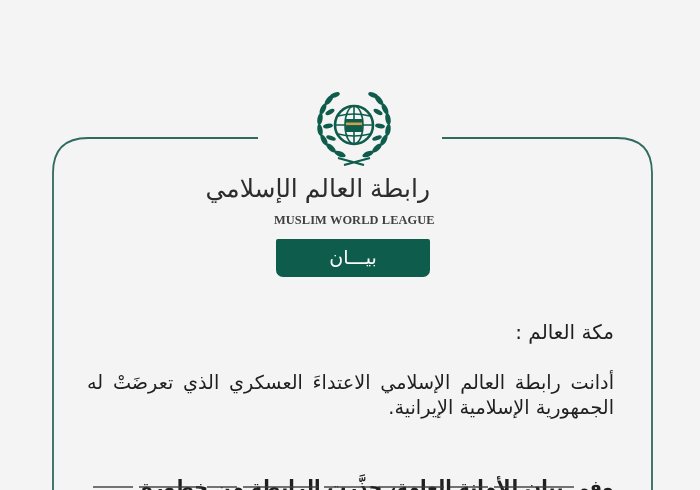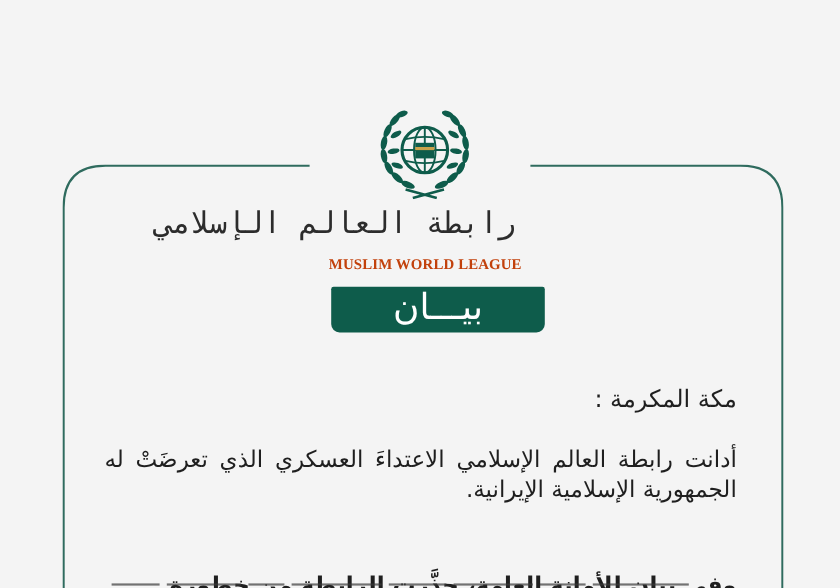--- a/index.html
+++ b/index.html
@@ -36,53 +36,53 @@
     top: 2px;
     width: 76px;
     height: 80px;
   }
   .ar-name {
     position: absolute;
     left: 8px;
     top: 86px;
     width: 152px;
     height: 36px;
-    font-family: Liberation Mono, monospace;
+    font-family: Liberation Sans, sans-serif;
     font-size: 25px;
     line-height: 36px;
     color: #2c2c2c;
     text-align: center;
     direction: rtl;
     white-space: nowrap;
     letter-spacing: -1px;
   }
   .en-name {
     position: absolute;
     left: 4px;
     top: 128px;
     width: 160px;
     font-family: "Liberation Serif", serif;
     font-weight: bold;
     font-size: 12.4px;
     line-height: 16px;
-    color: #c2410c;
+    color: #404040;
     text-align: center;
     white-space: nowrap;
     letter-spacing: 0.1px;
   }
   .badge {
     position: absolute;
     left: 276px;
     top: 239px;
-    width: 178px;
+    width: 154px;
     height: 38px;
     background: #0e5c4b;
     border-radius: 2px 2px 7px 7px;
     color: #ffffff;
-    font-size: 30px;
+    font-size: 19px;
     line-height: 36px;
     text-align: center;
     direction: rtl;
     font-family: "DejaVu Sans", sans-serif;
   }
   .content {
     position: absolute;
     left: 87px;
     width: 527px;
     direction: rtl;
@@ -177,21 +177,21 @@
       <rect x="30" y="33" width="16" height="13" fill="#0e5c4b"></rect>
       <rect x="30" y="36.5" width="16" height="2.6" fill="#c9a24a"></rect>
     </svg>
   </div>
   <div class="ar-name">رابطة العالم الإسلامي</div>
   <div class="en-name">MUSLIM WORLD LEAGUE</div>
 </div>
 
 <div class="badge">بيـــان</div>
 
-<div class="content heading">مكة المكرمة :</div>
+<div class="content heading">مكة العالم :</div>
 
 <div class="content para1">أدانت رابطة العالم الإسلامي الاعتداءَ العسكري الذي تعرضَتْ له الجمهورية الإسلامية الإيرانية.</div>
 
 <div class="content para2">وفي بيان للأمانة العامة، حذَّرت الرابِطة من خطورة</div>
 
 <div class="cutoff-line">
   <span style="width:40px"></span><span style="width:62px"></span><span style="width:30px"></span><span style="width:75px"></span><span style="width:48px"></span><span style="width:66px"></span><span style="width:38px"></span><span style="width:80px"></span>
 </div>
 
 </body></html>

